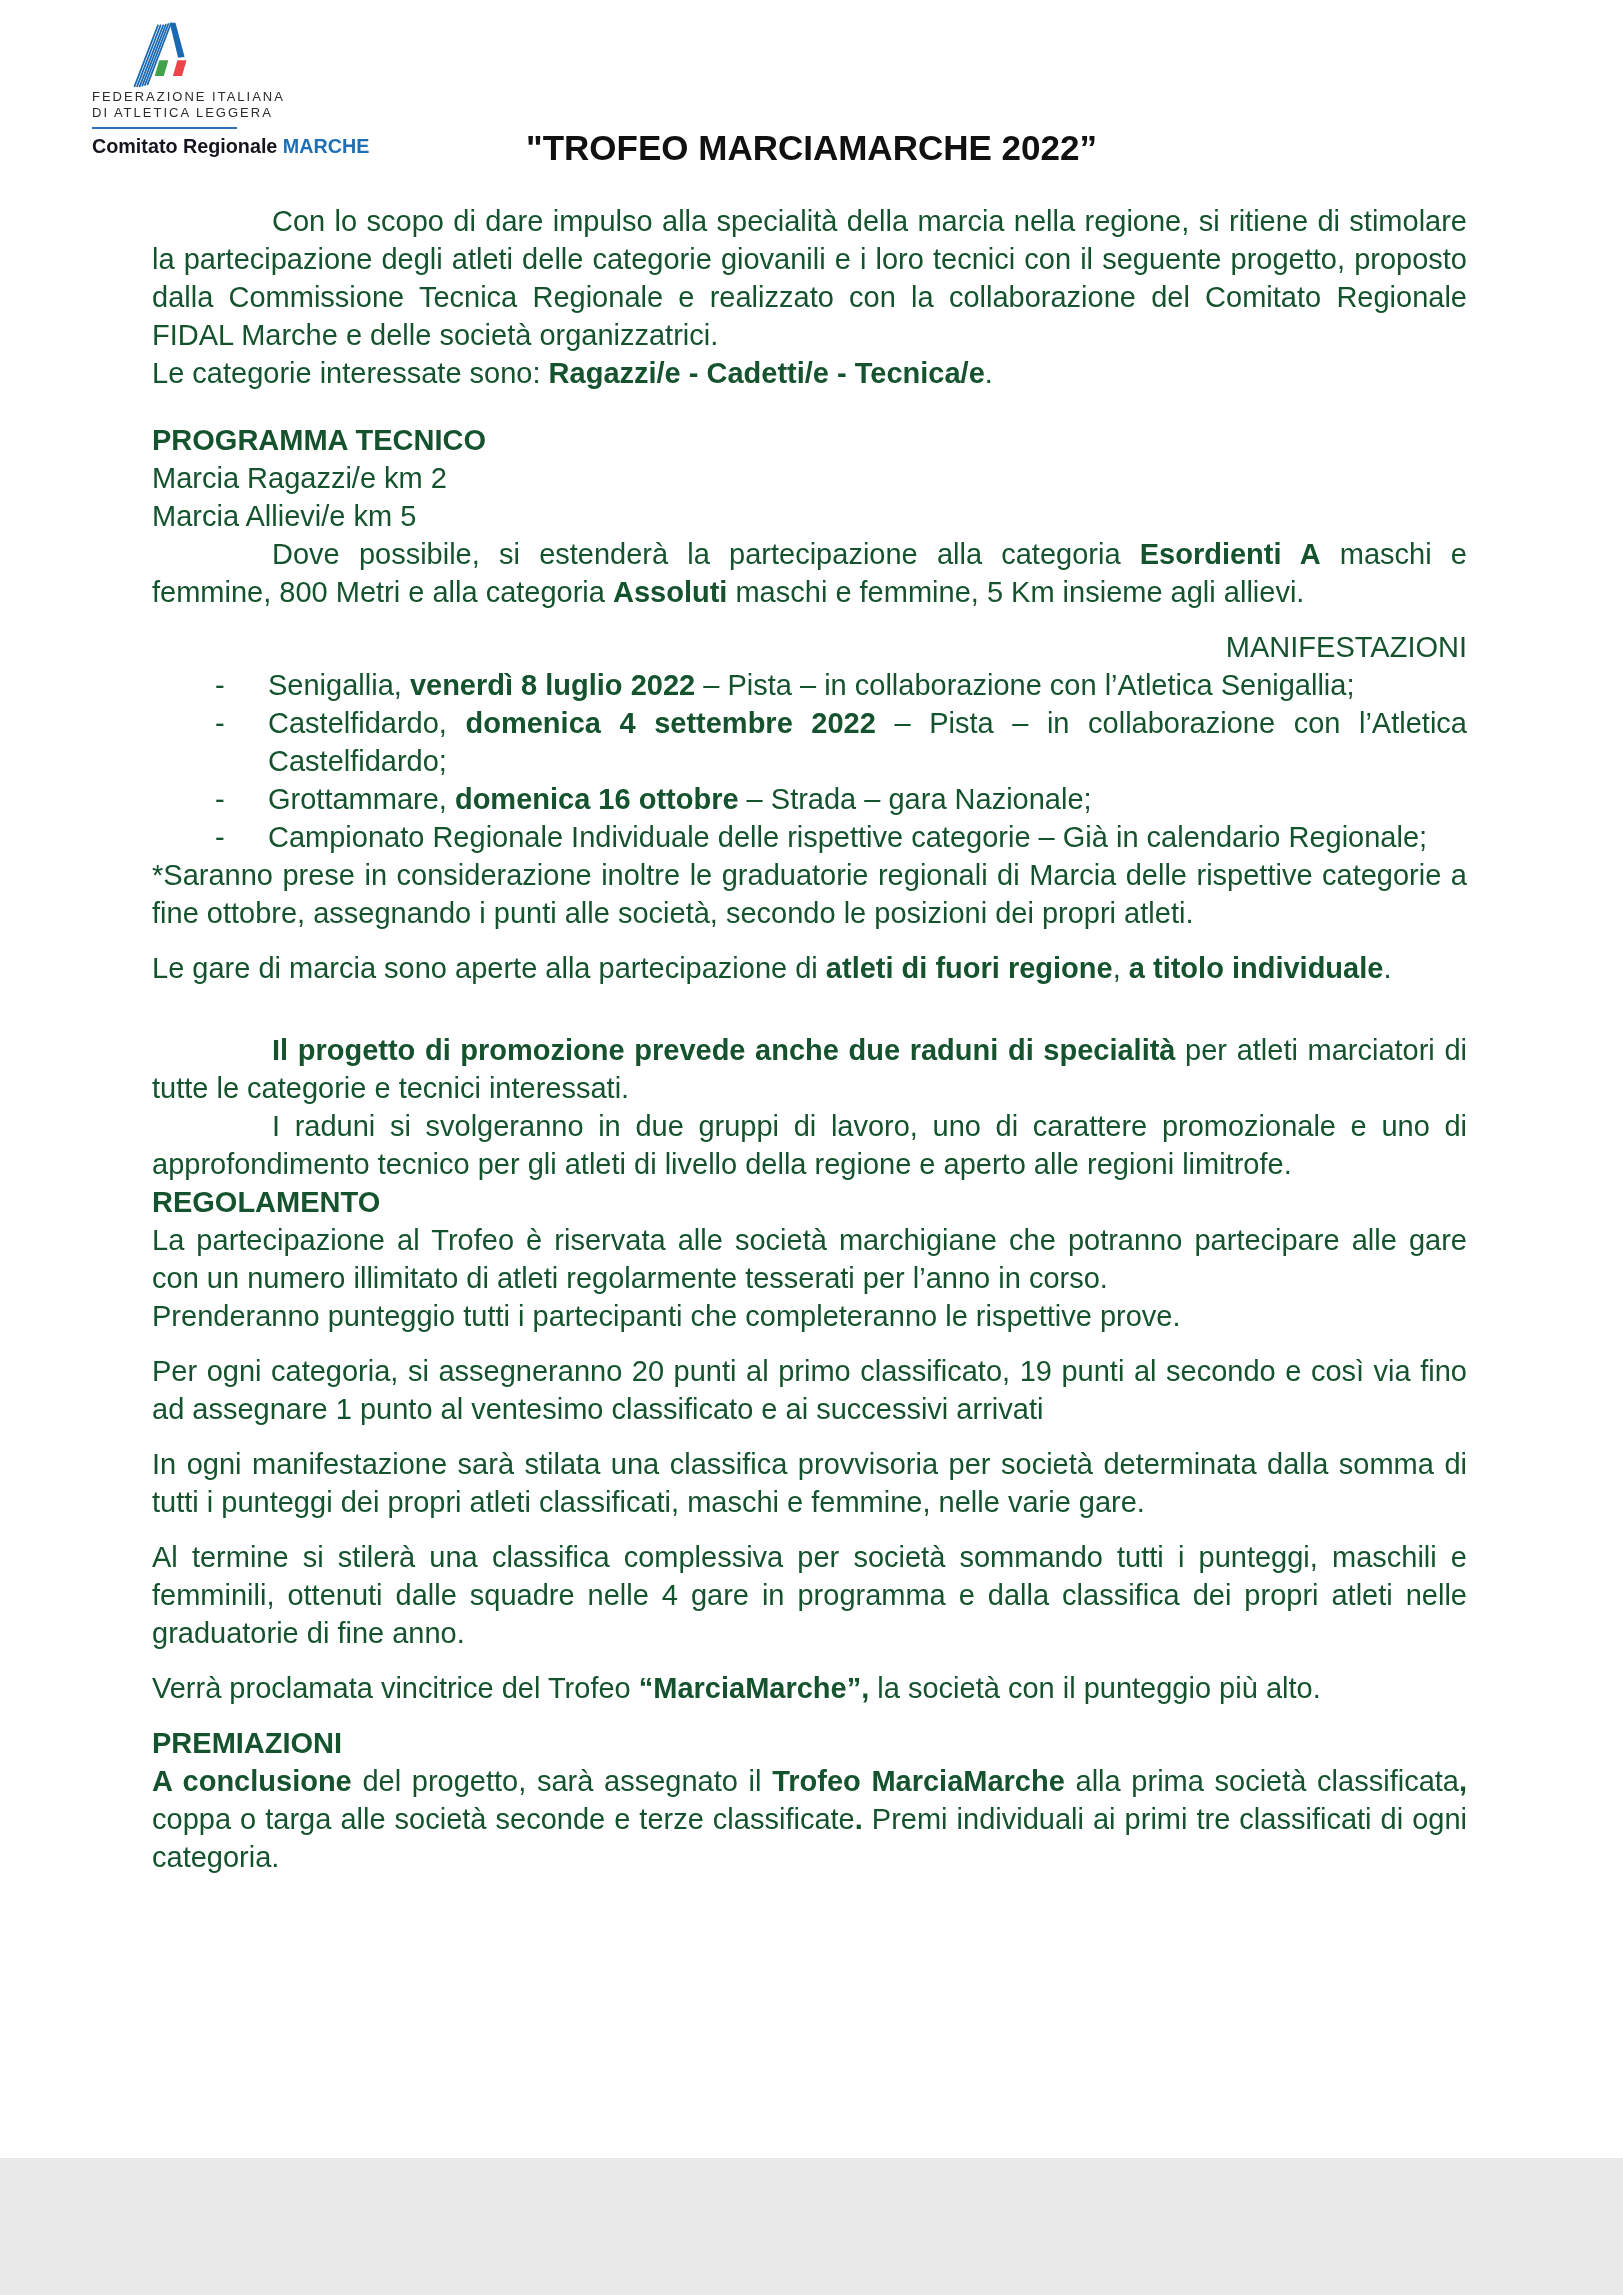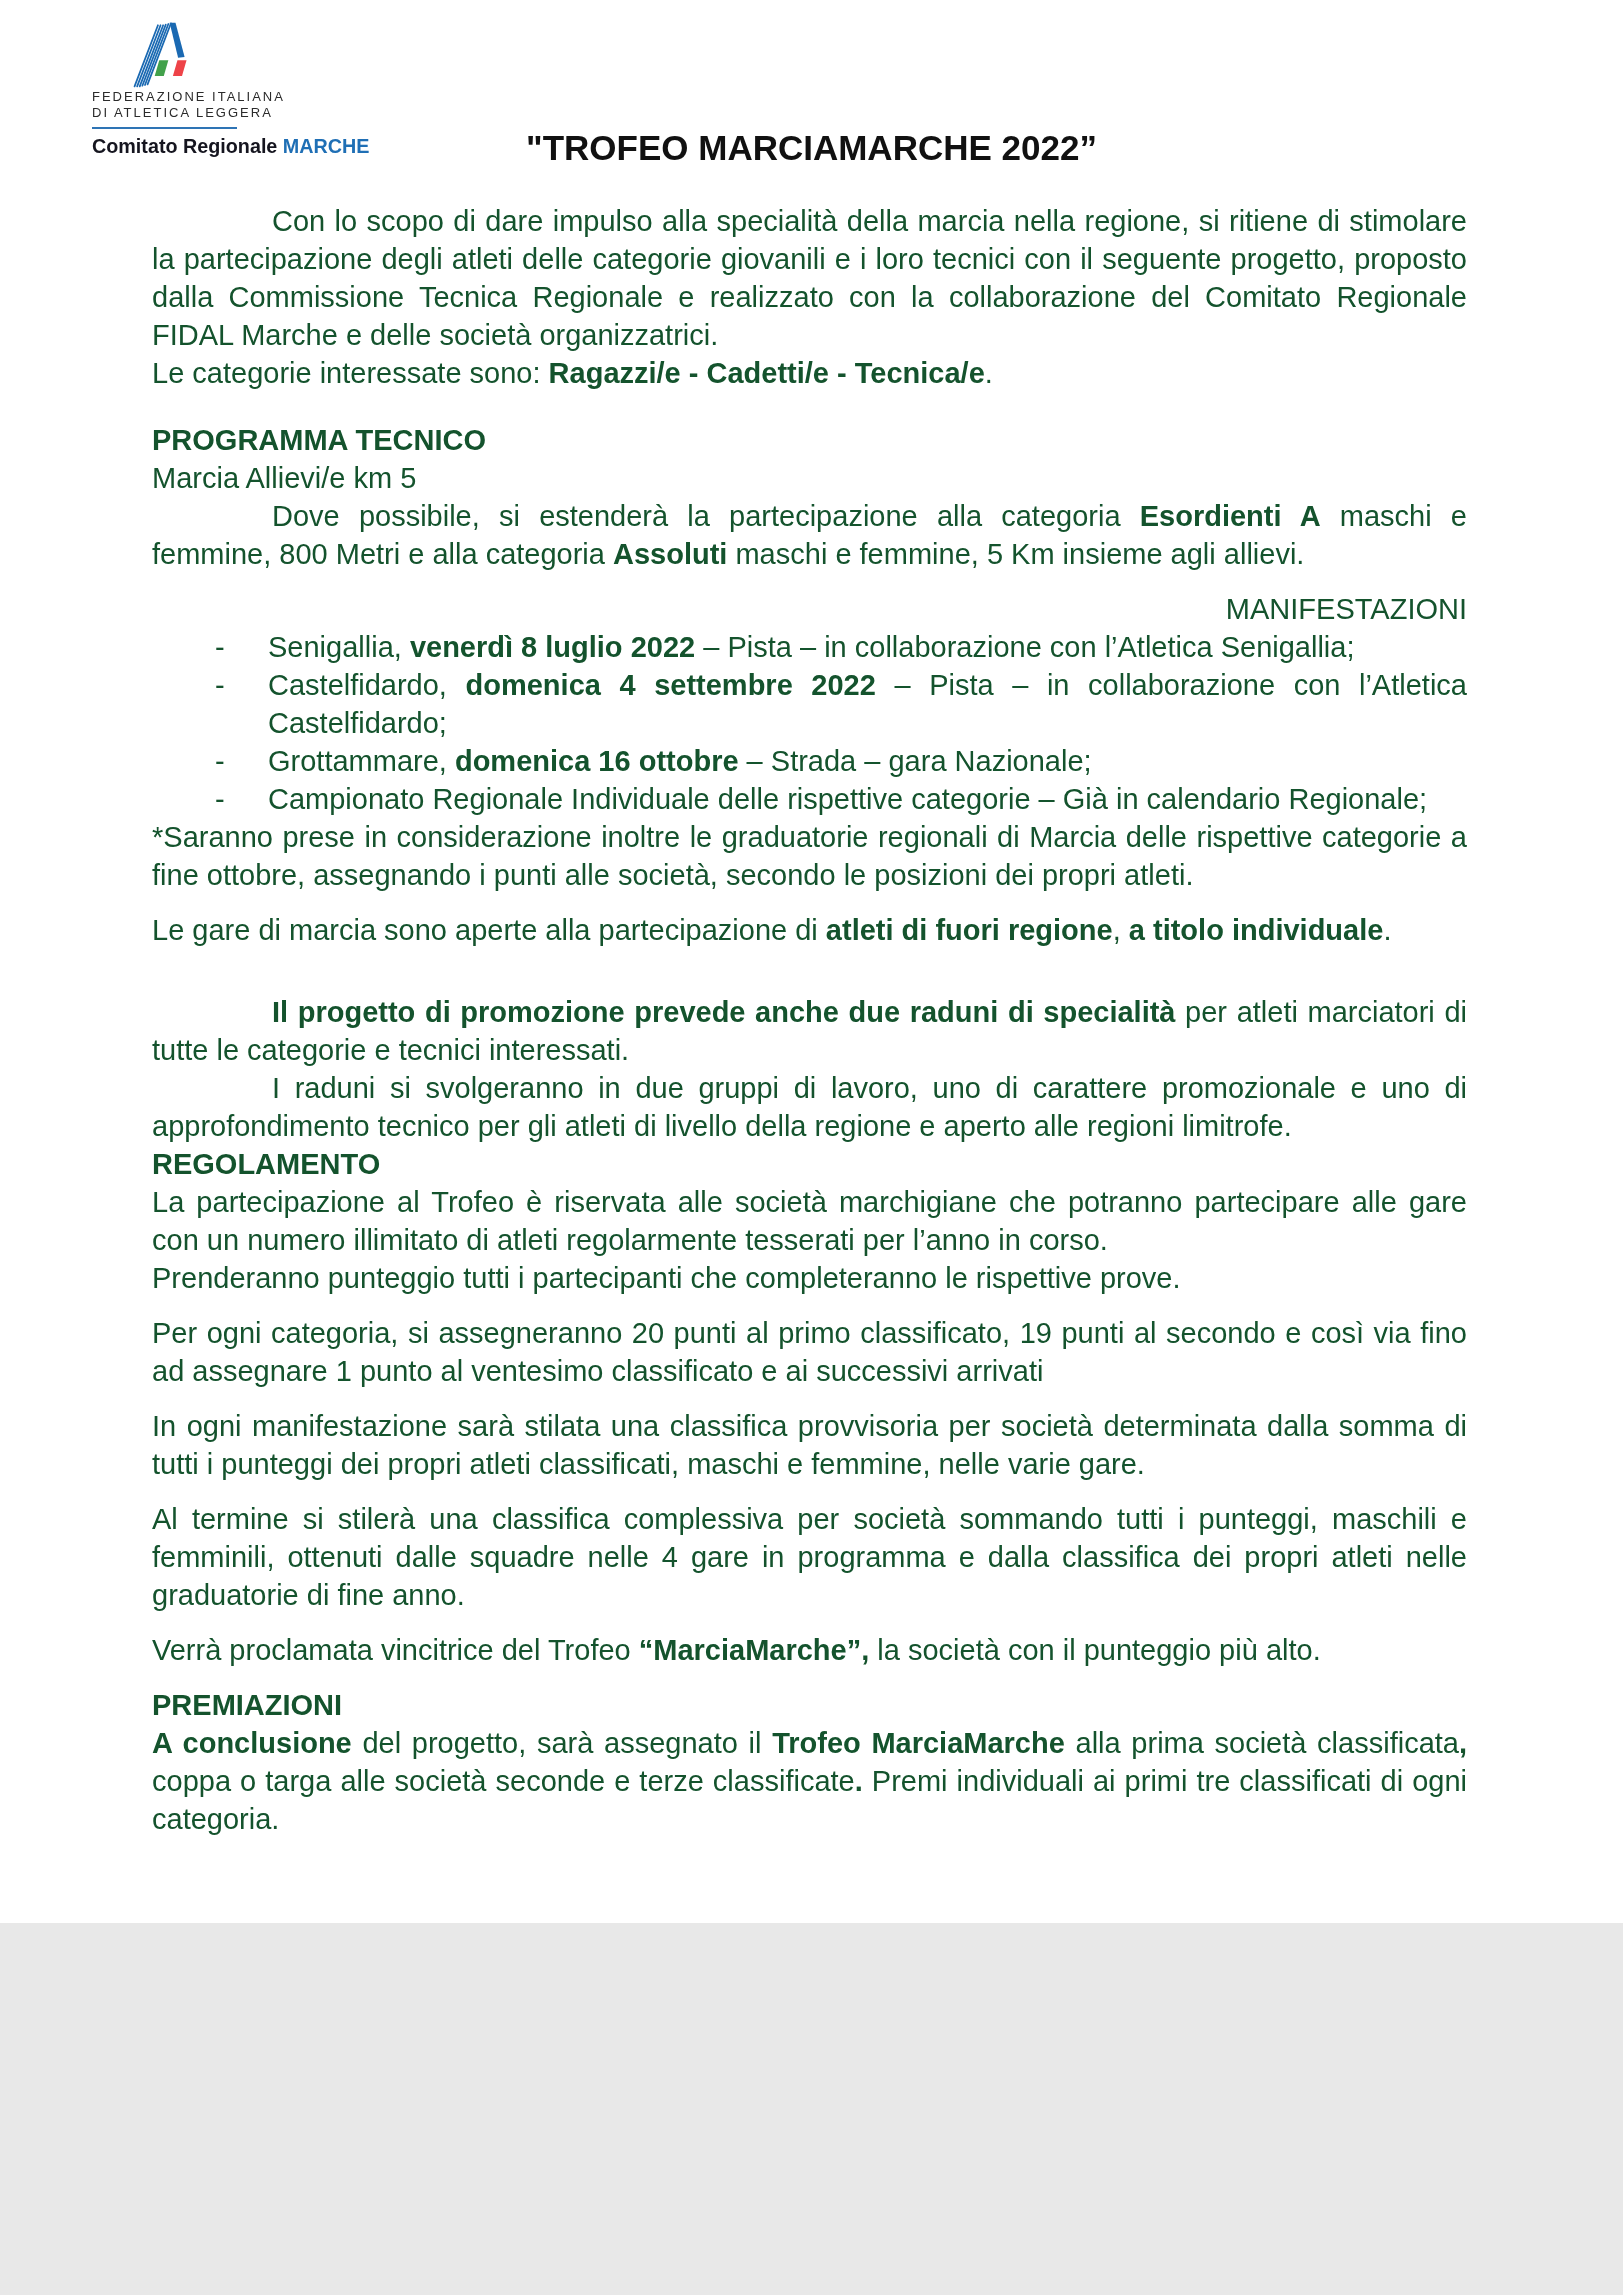--- a/index.html
+++ b/index.html
@@ -1,18 +1,18 @@
 <!DOCTYPE html>
 <html style="font-size:10.5px"><head>
 <meta charset="utf-8">
 <style>
   html,body { margin:0; padding:0; background:#e8e8e8; }
   .page {
     position:relative;
-    width:1623px; height:1923px;
+    width:1623px; height:2158px;
     margin:0 auto;
     background:#ffffff;
     font-family:"Liberation Sans", sans-serif;
     color:#111111;
     overflow:hidden;
   }
   
   .logo { position:absolute; left:92px; top:19.6px; width:196px; }
   .logo-mark { display:block; margin-left:38px; width:65px; height:69px; }
   .fed-line {
@@ -79,20 +79,21 @@
       <span class="blue">MARCHE</span>
     </div>
   </div>
 
   <div class="title">"TROFEO MARCIAMARCHE 2022”</div>
 
   <div class="content">
       <p class="para indent"><span>Con lo scopo di dare impulso alla specialità della marcia nella regione, si ritiene di stimolare la partecipazione degli atleti delle categorie giovanili e i loro tecnici con il seguente progetto, proposto dalla Commissione Tecnica Regionale e realizzato con la collaborazione del Comitato Regionale FIDAL Marche e delle società organizzatrici.</span></p>
       <p class="para"><span>Le categorie interessate sono: </span><span class="b">Ragazzi/e - Cadetti/e - Tecnica/e</span><span>.</span></p>
       <p class="heading gap-md"><span class="b">PROGRAMMA TECNICO</span></p>
+      <p class="para"><span>Marcia Ragazzi/e km 2</span></p>
       <p class="para"><span>Marcia Allievi/e km 5</span></p>
       <p class="para indent"><span>Dove possibile, si estenderà la partecipazione alla categoria </span><span class="b">Esordienti A</span><span> maschi e femmine, 800 Metri e alla categoria </span><span class="b">Assoluti</span><span> maschi e femmine, 5 Km insieme agli allievi.</span></p>
       <p class="heading-light gap-sm"><span>MANIFESTAZIONI</span></p>
       <p class="bullet"><span class="marker">-</span><span>Senigallia, </span><span class="b">venerdì 8 luglio 2022</span><span> – Pista – in collaborazione con l’Atletica Senigallia;</span></p>
       <p class="bullet"><span class="marker">-</span><span>Castelfidardo, </span><span class="b">domenica 4 settembre 2022</span><span> – Pista – in collaborazione con l’Atletica Castelfidardo;</span></p>
       <p class="bullet"><span class="marker">-</span><span>Grottammare, </span><span class="b">domenica 16 ottobre</span><span> – Strada – gara Nazionale;</span></p>
       <p class="bullet"><span class="marker">-</span><span>Campionato Regionale Individuale delle rispettive categorie – Già in calendario Regionale;</span></p>
       <p class="para"><span>*Saranno prese in considerazione inoltre le graduatorie regionali di Marcia delle rispettive categorie a fine ottobre, assegnando i punti alle società, secondo le posizioni dei propri atleti.</span></p>
       <p class="para gap-sm"><span>Le gare di marcia sono aperte alla partecipazione di </span><span class="b">atleti di fuori regione</span><span>, </span><span class="b">a titolo individuale</span><span>.</span></p>
       <p class="para indent gap-blank"><span class="b">Il progetto di promozione prevede anche due raduni di specialità</span><span> per atleti marciatori di tutte le categorie e tecnici interessati.</span></p>

